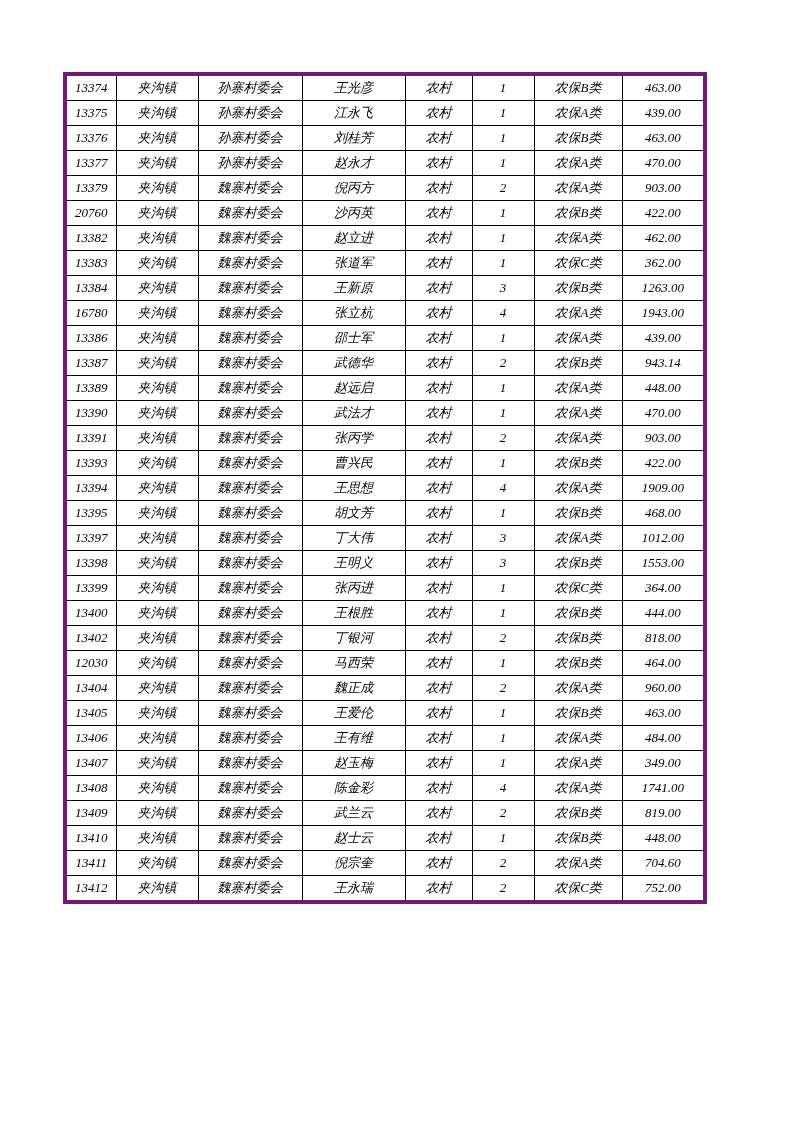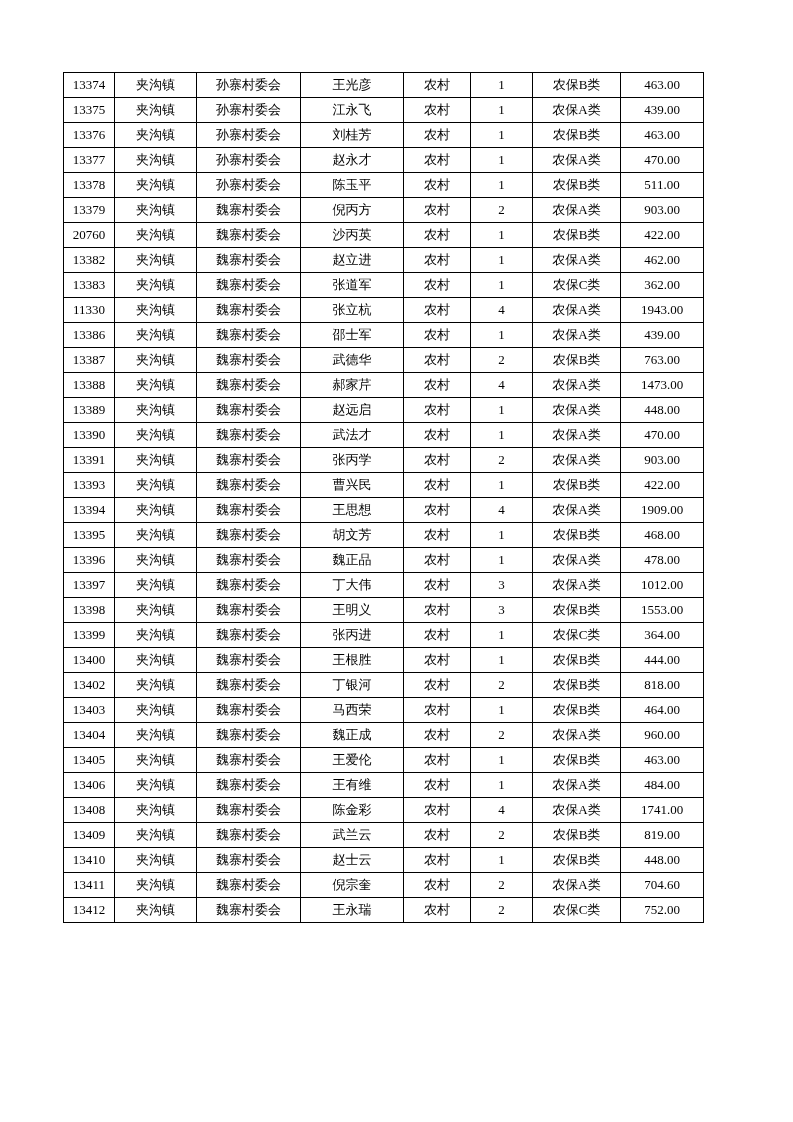--- a/index.html
+++ b/index.html
@@ -18,21 +18,22 @@
     position: absolute;
     inset: 0;
     background: #ffffff;
   }
   table.records {
     position: absolute;
     left: 63px;
     top: 72px;
     border-collapse: collapse;
     table-layout: fixed;
-    border: 1px solid #701a75;
+    border: 4px solid #701a75;
+    font-style: italic;
   }
   table.records td {
     border: 1px solid #000000;
     height: 24px;
     padding: 0 2px;
     text-align: center;
     vertical-align: middle;
     font-size: 13px;
     line-height: 24px;
     white-space: nowrap;
@@ -98,30 +99,20 @@
           <td>13377</td>
           <td>夹沟镇</td>
           <td>孙寨村委会</td>
           <td>赵永才</td>
           <td>农村</td>
           <td>1</td>
           <td>农保A类</td>
           <td>470.00</td>
         </tr>
         <tr>
-          <td>13378</td>
-          <td>夹沟镇</td>
-          <td>孙寨村委会</td>
-          <td>陈玉平</td>
-          <td>农村</td>
-          <td>1</td>
-          <td>农保B类</td>
-          <td>511.00</td>
-        </tr>
-        <tr>
           <td>13379</td>
           <td>夹沟镇</td>
           <td>魏寨村委会</td>
           <td>倪丙方</td>
           <td>农村</td>
           <td>2</td>
           <td>农保A类</td>
           <td>903.00</td>
         </tr>
         <tr>
@@ -148,21 +139,31 @@
           <td>13383</td>
           <td>夹沟镇</td>
           <td>魏寨村委会</td>
           <td>张道军</td>
           <td>农村</td>
           <td>1</td>
           <td>农保C类</td>
           <td>362.00</td>
         </tr>
         <tr>
-          <td>11330</td>
+          <td>13384</td>
+          <td>夹沟镇</td>
+          <td>魏寨村委会</td>
+          <td>王新原</td>
+          <td>农村</td>
+          <td>3</td>
+          <td>农保B类</td>
+          <td>1263.00</td>
+        </tr>
+        <tr>
+          <td>16780</td>
           <td>夹沟镇</td>
           <td>魏寨村委会</td>
           <td>张立杭</td>
           <td>农村</td>
           <td>4</td>
           <td>农保A类</td>
           <td>1943.00</td>
         </tr>
         <tr>
           <td>13386</td>
@@ -175,101 +176,81 @@
           <td>439.00</td>
         </tr>
         <tr>
           <td>13387</td>
           <td>夹沟镇</td>
           <td>魏寨村委会</td>
           <td>武德华</td>
           <td>农村</td>
           <td>2</td>
           <td>农保B类</td>
-          <td>763.00</td>
-        </tr>
-        <tr>
-          <td>13388</td>
-          <td>夹沟镇</td>
-          <td>魏寨村委会</td>
-          <td>郝家芹</td>
+          <td>943.14</td>
+        </tr>
+        <tr>
+          <td>13389</td>
+          <td>夹沟镇</td>
+          <td>魏寨村委会</td>
+          <td>赵远启</td>
+          <td>农村</td>
+          <td>1</td>
+          <td>农保A类</td>
+          <td>448.00</td>
+        </tr>
+        <tr>
+          <td>13390</td>
+          <td>夹沟镇</td>
+          <td>魏寨村委会</td>
+          <td>武法才</td>
+          <td>农村</td>
+          <td>1</td>
+          <td>农保A类</td>
+          <td>470.00</td>
+        </tr>
+        <tr>
+          <td>13391</td>
+          <td>夹沟镇</td>
+          <td>魏寨村委会</td>
+          <td>张丙学</td>
+          <td>农村</td>
+          <td>2</td>
+          <td>农保A类</td>
+          <td>903.00</td>
+        </tr>
+        <tr>
+          <td>13393</td>
+          <td>夹沟镇</td>
+          <td>魏寨村委会</td>
+          <td>曹兴民</td>
+          <td>农村</td>
+          <td>1</td>
+          <td>农保B类</td>
+          <td>422.00</td>
+        </tr>
+        <tr>
+          <td>13394</td>
+          <td>夹沟镇</td>
+          <td>魏寨村委会</td>
+          <td>王思想</td>
           <td>农村</td>
           <td>4</td>
           <td>农保A类</td>
-          <td>1473.00</td>
-        </tr>
-        <tr>
-          <td>13389</td>
-          <td>夹沟镇</td>
-          <td>魏寨村委会</td>
-          <td>赵远启</td>
-          <td>农村</td>
-          <td>1</td>
-          <td>农保A类</td>
-          <td>448.00</td>
-        </tr>
-        <tr>
-          <td>13390</td>
-          <td>夹沟镇</td>
-          <td>魏寨村委会</td>
-          <td>武法才</td>
-          <td>农村</td>
-          <td>1</td>
-          <td>农保A类</td>
-          <td>470.00</td>
-        </tr>
-        <tr>
-          <td>13391</td>
-          <td>夹沟镇</td>
-          <td>魏寨村委会</td>
-          <td>张丙学</td>
-          <td>农村</td>
-          <td>2</td>
-          <td>农保A类</td>
-          <td>903.00</td>
-        </tr>
-        <tr>
-          <td>13393</td>
-          <td>夹沟镇</td>
-          <td>魏寨村委会</td>
-          <td>曹兴民</td>
-          <td>农村</td>
-          <td>1</td>
-          <td>农保B类</td>
-          <td>422.00</td>
-        </tr>
-        <tr>
-          <td>13394</td>
-          <td>夹沟镇</td>
-          <td>魏寨村委会</td>
-          <td>王思想</td>
-          <td>农村</td>
-          <td>4</td>
-          <td>农保A类</td>
           <td>1909.00</td>
         </tr>
         <tr>
           <td>13395</td>
           <td>夹沟镇</td>
           <td>魏寨村委会</td>
           <td>胡文芳</td>
           <td>农村</td>
           <td>1</td>
           <td>农保B类</td>
           <td>468.00</td>
-        </tr>
-        <tr>
-          <td>13396</td>
-          <td>夹沟镇</td>
-          <td>魏寨村委会</td>
-          <td>魏正品</td>
-          <td>农村</td>
-          <td>1</td>
-          <td>农保A类</td>
-          <td>478.00</td>
         </tr>
         <tr>
           <td>13397</td>
           <td>夹沟镇</td>
           <td>魏寨村委会</td>
           <td>丁大伟</td>
           <td>农村</td>
           <td>3</td>
           <td>农保A类</td>
           <td>1012.00</td>
@@ -308,21 +289,21 @@
           <td>13402</td>
           <td>夹沟镇</td>
           <td>魏寨村委会</td>
           <td>丁银河</td>
           <td>农村</td>
           <td>2</td>
           <td>农保B类</td>
           <td>818.00</td>
         </tr>
         <tr>
-          <td>13403</td>
+          <td>12030</td>
           <td>夹沟镇</td>
           <td>魏寨村委会</td>
           <td>马西荣</td>
           <td>农村</td>
           <td>1</td>
           <td>农保B类</td>
           <td>464.00</td>
         </tr>
         <tr>
           <td>13404</td>
@@ -346,20 +327,30 @@
         </tr>
         <tr>
           <td>13406</td>
           <td>夹沟镇</td>
           <td>魏寨村委会</td>
           <td>王有维</td>
           <td>农村</td>
           <td>1</td>
           <td>农保A类</td>
           <td>484.00</td>
+        </tr>
+        <tr>
+          <td>13407</td>
+          <td>夹沟镇</td>
+          <td>魏寨村委会</td>
+          <td>赵玉梅</td>
+          <td>农村</td>
+          <td>1</td>
+          <td>农保A类</td>
+          <td>349.00</td>
         </tr>
         <tr>
           <td>13408</td>
           <td>夹沟镇</td>
           <td>魏寨村委会</td>
           <td>陈金彩</td>
           <td>农村</td>
           <td>4</td>
           <td>农保A类</td>
           <td>1741.00</td>

